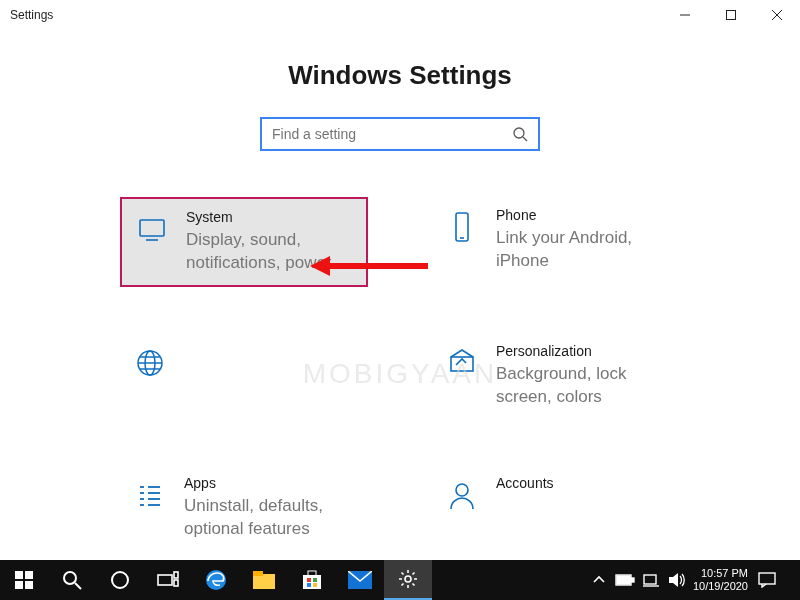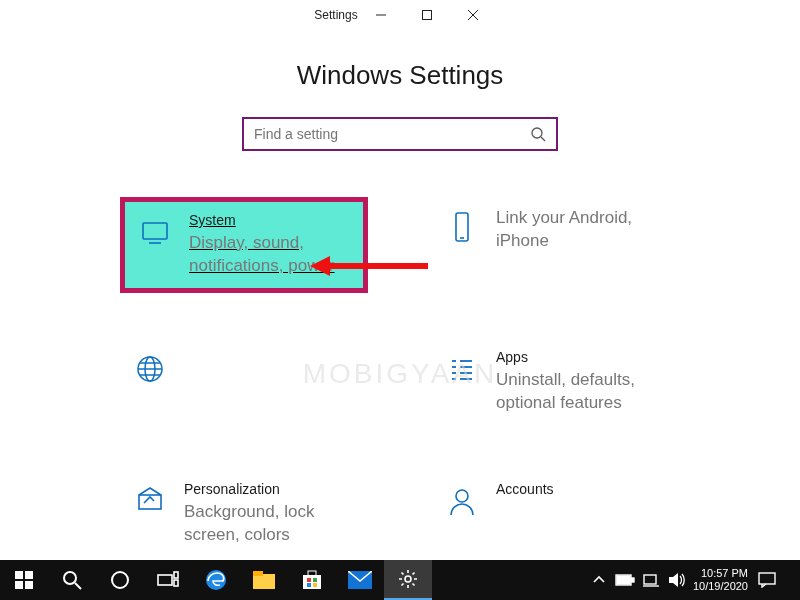--- a/index.html
+++ b/index.html
@@ -1,35 +1,35 @@
 <!DOCTYPE html>
 <html><head>
 <meta charset="utf-8">
 <style>
   * { box-sizing: border-box; margin: 0; padding: 0; font-family: "Segoe UI", Arial, sans-serif; }
   html, body { width: 800px; height: 600px; overflow: hidden; background:#fff; }
   .window { width:800px; height:600px; position:relative; }
 
   
-  .titlebar { height:30px; display:flex; align-items:center; justify-content:center; padding:0 0 0 10px; font-size:12px; color:#222; }
+  .titlebar { height:30px; display:flex; align-items:center; justify-content:space-between; padding:0 0 0 10px; font-size:12px; color:#222; }
   .winbtns { display:flex; }
   .winbtn { width:46px; height:30px; display:flex; align-items:center; justify-content:center; }
   .winbtn svg { stroke:#222; }
 
   
   .page { position:absolute; top:30px; left:0; right:0; bottom:40px; background:#fff; overflow:hidden;}
-  h1.page-title { font-weight:400; font-size:26px; text-align:center; margin-top:30px; color:#1a1a1a; }
+  h1.page-title { font-weight:700; font-size:26px; text-align:center; margin-top:30px; color:#1a1a1a; }
   .searchwrap { display:flex; justify-content:center; margin-top:26px; }
-  .searchbox { width:316px; height:34px; border:2px solid #701a75; display:flex; align-items:center; padding:11px 10px; font-size:14px; color:#7a7a7a; justify-content:space-between;}
+  .searchbox { width:280px; height:34px; border:2px solid #3b82f6; display:flex; align-items:center; padding:11px 10px; font-size:14px; color:#7a7a7a; justify-content:space-between;}
   .searchbox input { border:none; outline:none; width:280px; font-size:14px; color:#222; background:transparent;}
   .searchbox input::placeholder{ color:#757575;}
 
   .grid { width:560px; margin:46px auto 0; display:flex; flex-wrap:wrap; justify-content:space-between; row-gap:46px;}
   .tile { width:248px; display:flex; gap:16px; padding:10px 12px; }
-  .tile.selected { border:5px solid #be185d; background:#5eead4;text-decoration:underline; }
+  .tile.selected { border:2px solid #be185d; background:#e5e5e5; }
   .tile .icon { width:36px; height:36px; flex:0 0 36px; color:#0f6fbf; display:flex; align-items:flex-start; justify-content:center; margin-top:4px;}
   .tile .texts { display:flex; flex-direction:column; gap:4px;}
   .tile .title { font-size:14px; color:#1a1a1a;}
   .tile .desc  { font-size:17px; color:#777; line-height:1.35;}
 
   .arrow { position:absolute; top:226px; left:310px; }
 
   .watermark { position:absolute; top:328px; left:50%; transform:translateX(-50%); font-size:28px; font-weight:400; letter-spacing:3px; color:#d9dadb; opacity:.55; user-select:none; pointer-events:none;}
 
   
@@ -103,33 +103,48 @@
 
 
       <div class="tile">
         <span class="icon">
           <svg width="30" height="34" viewBox="0 0 30 34" fill="none" stroke="#0f6fbf" stroke-width="1.6">
             <rect x="9" y="2" width="12" height="28" rx="2"></rect>
               <line x1="13" y1="27" x2="17" y2="27"></line>
           </svg>
         </span>
         <span class="texts">
+          <span class="title">Phone</span>
           <span class="desc">Link your Android, iPhone</span>
         </span>
       </div>
 
       <div class="tile">
         <span class="icon">
           <svg width="32" height="32" viewBox="0 0 32 32" fill="none" stroke="#0f6fbf" stroke-width="1.5">
             <circle cx="16" cy="16" r="12"></circle>
               <ellipse cx="16" cy="16" rx="5" ry="12"></ellipse>
             <line x1="4" y1="16" x2="28" y2="16"></line>
               <line x1="6" y1="10" x2="26" y2="10"></line>
               <line x1="6" y1="22" x2="26" y2="22"></line>
           </svg>
+        </span>
+      </div>
+
+      <div class="tile">
+        <span class="icon">
+          <svg width="32" height="32" viewBox="0 0 32 32" fill="none" stroke="#0f6fbf" stroke-width="1.6">
+            <rect x="5" y="10" width="22" height="14"></rect>
+              <path d="M5 10 L16 3 L27 10"></path>
+              <path d="M10 18 l6 -6 l4 4"></path>
+          </svg>
+        </span>
+        <span class="texts">
+          <span class="title">Personalization</span>
+          <span class="desc">Background, lock screen, colors</span>
         </span>
       </div>
 
       <div class="tile">
         <span class="icon">
           <svg width="32" height="32" viewBox="0 0 32 32" fill="none" stroke="#0f6fbf" stroke-width="1.8">
             <line x1="6" y1="8" x2="10" y2="8"></line>
               <line x1="14" y1="8" x2="26" y2="8"></line>
             <line x1="6" y1="14" x2="10" y2="14"></line>
               <line x1="14" y1="14" x2="26" y2="14"></line>
@@ -141,34 +156,20 @@
         </span>
         <span class="texts">
           <span class="title">Apps</span>
           <span class="desc">Uninstall, defaults, optional features</span>
         </span>
       </div>
 
       <div class="tile">
         <span class="icon">
           <svg width="32" height="32" viewBox="0 0 32 32" fill="none" stroke="#0f6fbf" stroke-width="1.6">
-            <rect x="5" y="10" width="22" height="14"></rect>
-              <path d="M5 10 L16 3 L27 10"></path>
-              <path d="M10 18 l6 -6 l4 4"></path>
-          </svg>
-        </span>
-        <span class="texts">
-          <span class="title">Personalization</span>
-          <span class="desc">Background, lock screen, colors</span>
-        </span>
-      </div>
-
-      <div class="tile">
-        <span class="icon">
-          <svg width="32" height="32" viewBox="0 0 32 32" fill="none" stroke="#0f6fbf" stroke-width="1.6">
             <circle cx="16" cy="11" r="6"></circle>
               <path d="M5 30c0-7 6-11 11-11s11 4 11 11"></path>
           </svg>
         </span>
         <span class="texts">
           <span class="title">Accounts</span>
           <span class="desc"></span>
         </span>
       </div>
 

